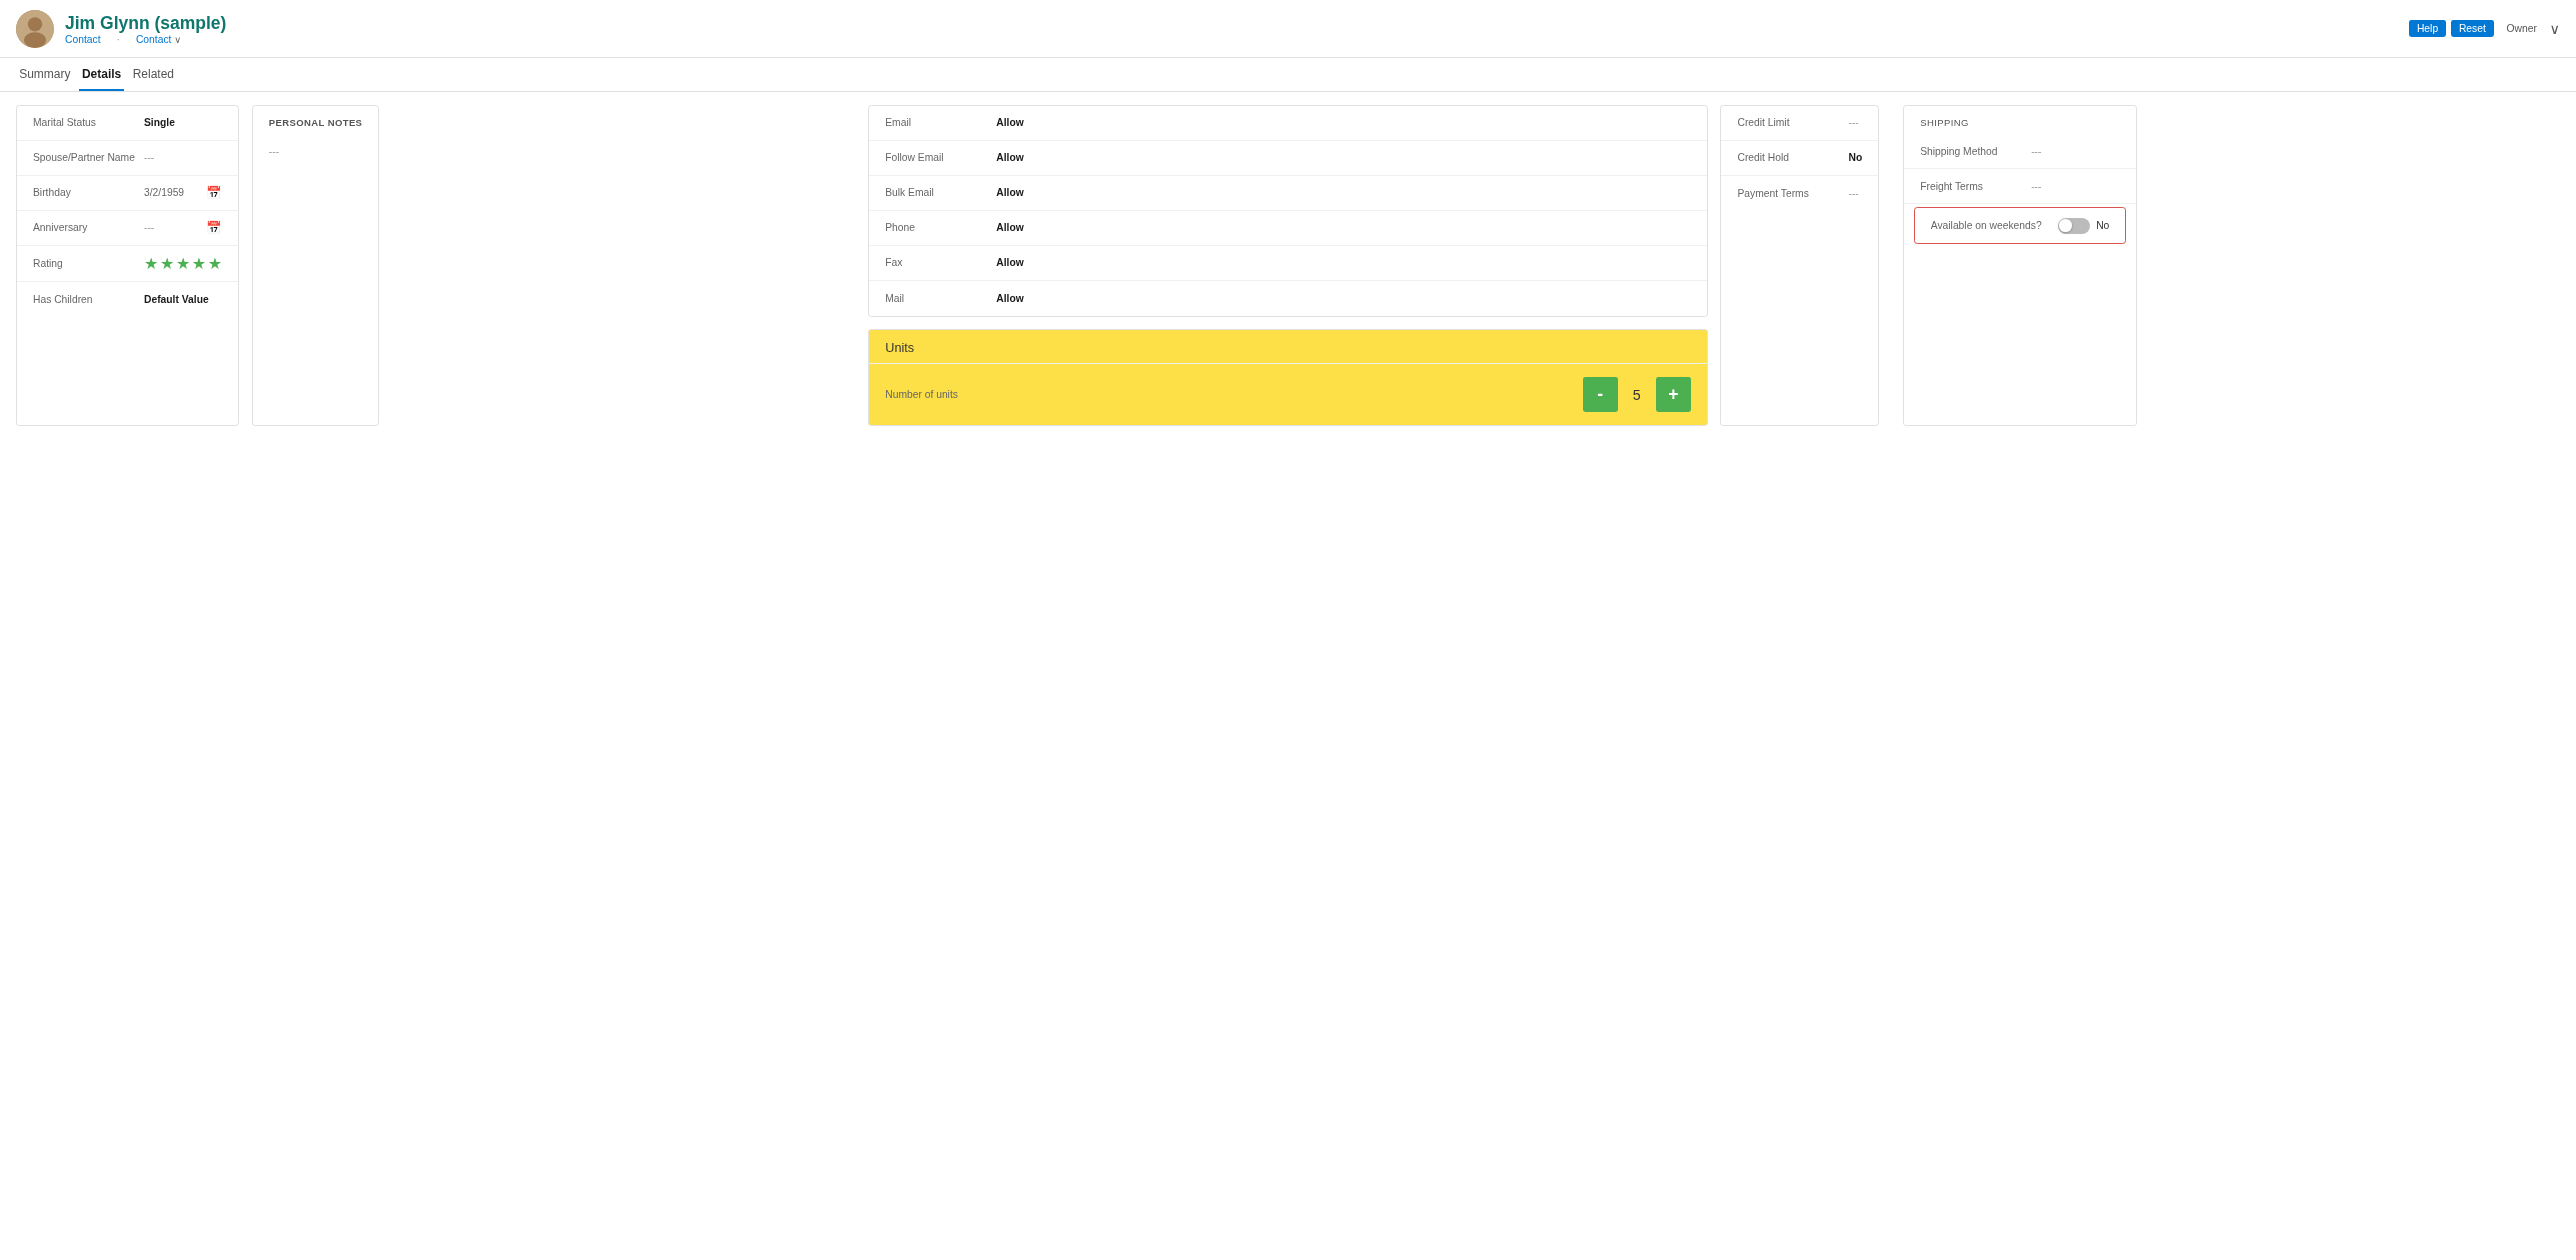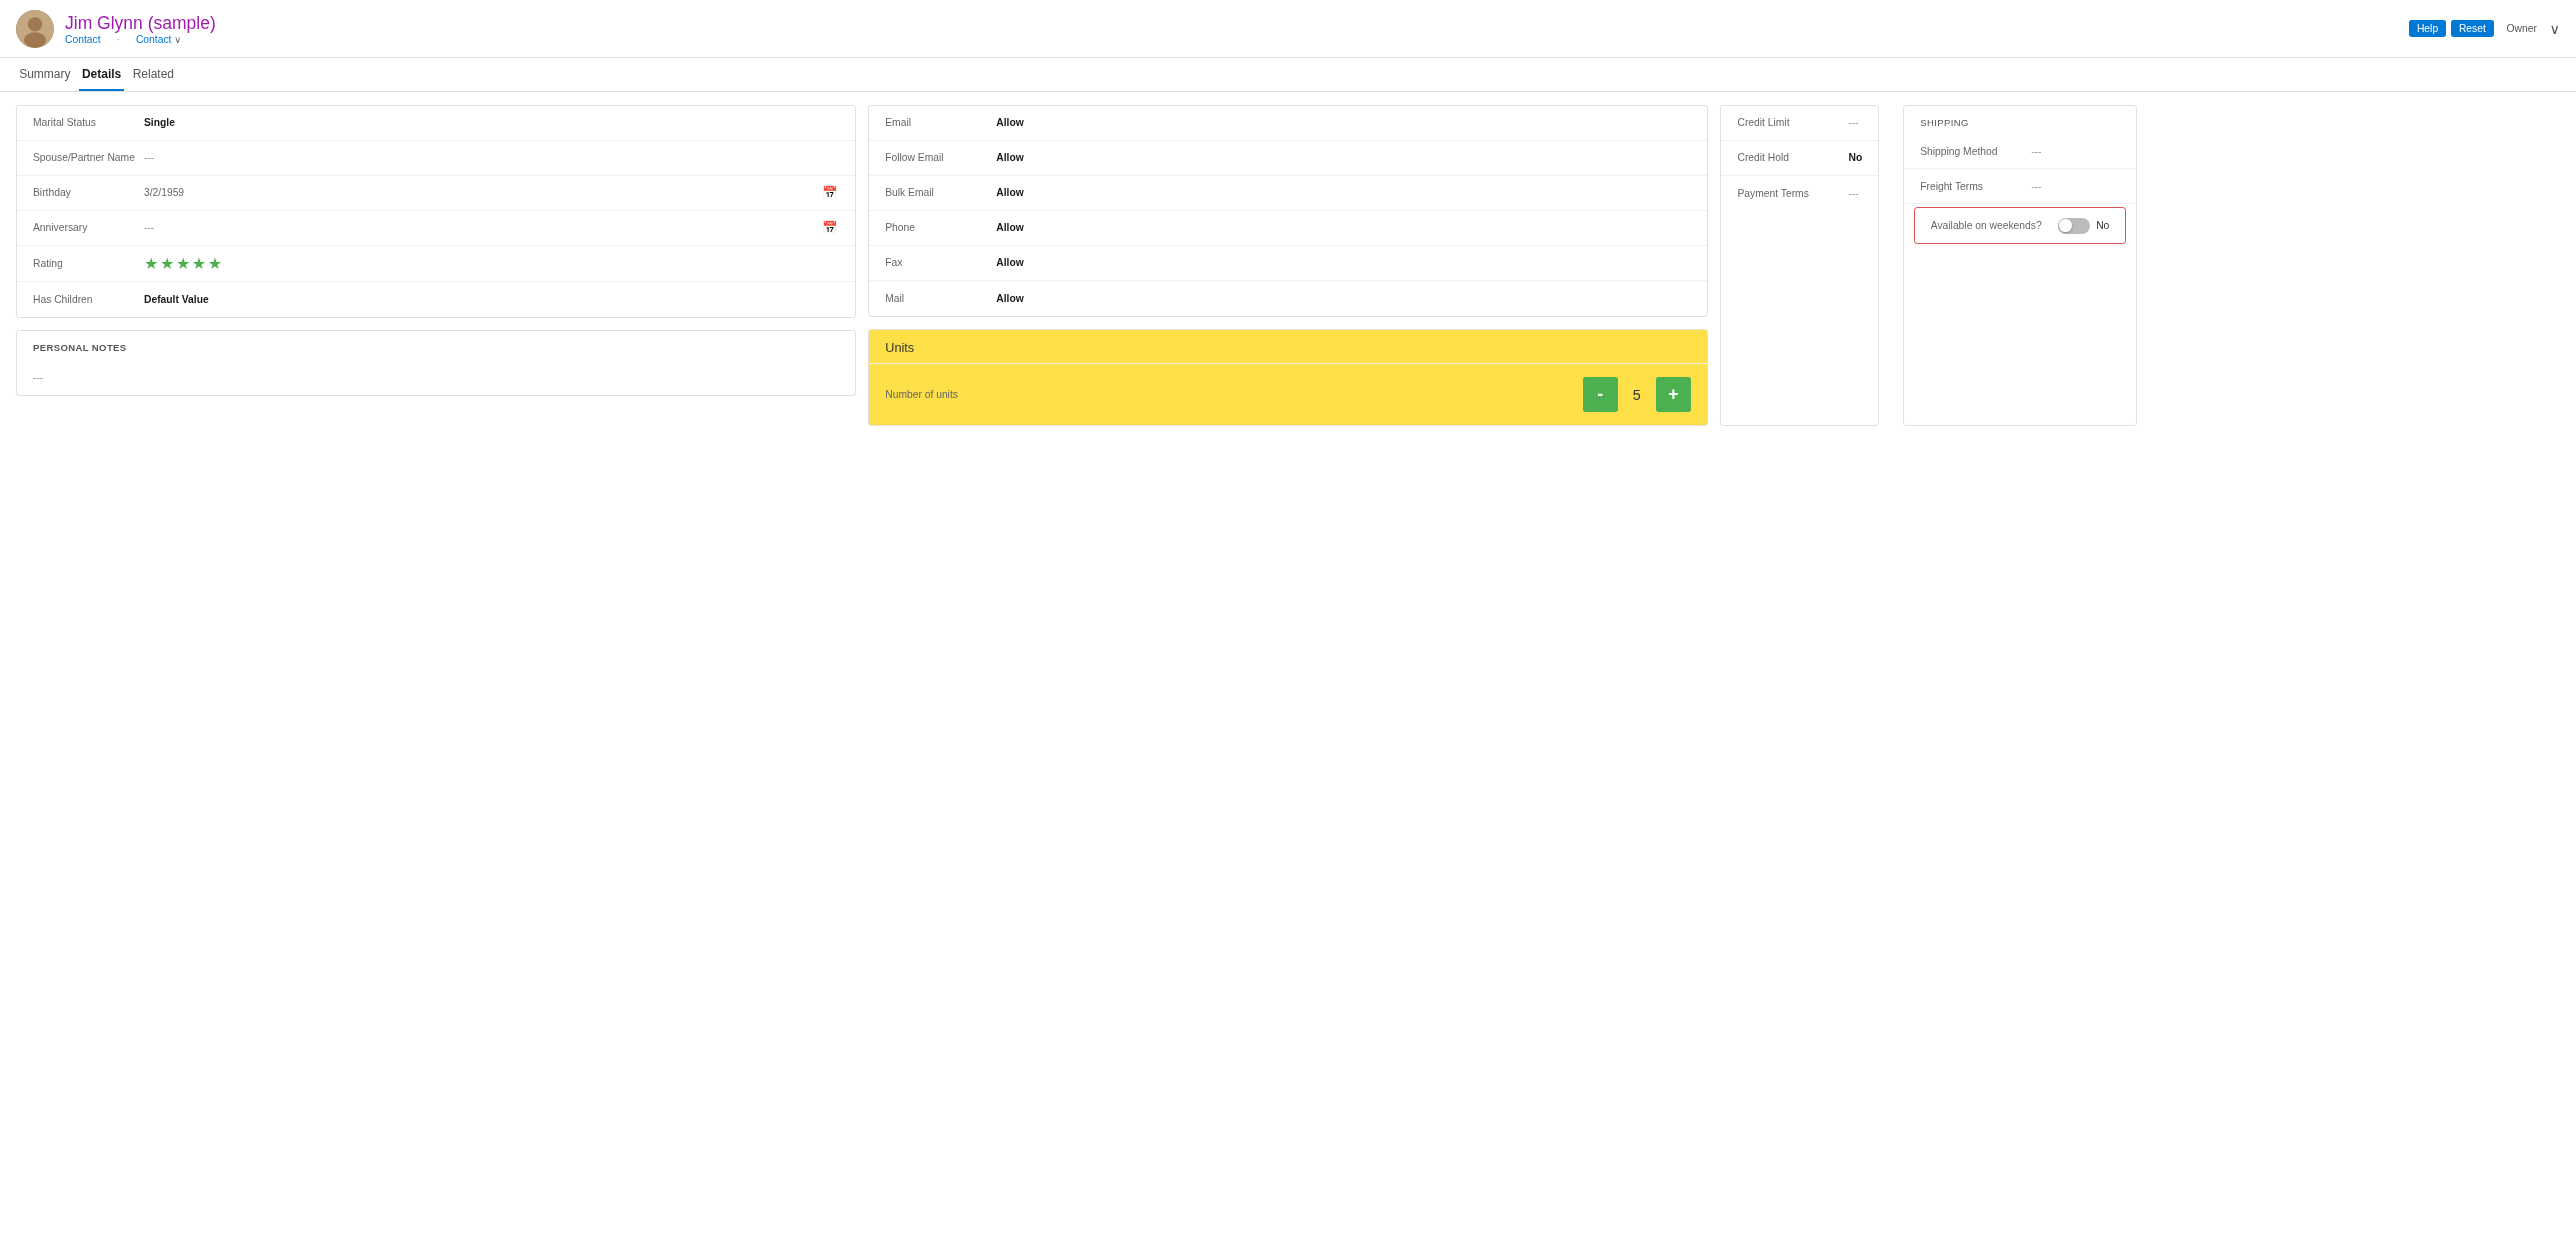--- a/index.html
+++ b/index.html
@@ -32,22 +32,22 @@
       height: 100%;
       background: linear-gradient(135deg, #a0856a 0%, #c4a882 100%);
       display: flex;
       align-items: center;
       justify-content: center;
       color: #fff;
       font-size: 16px;
     }
     .header-info h1 {
       font-size: 17.5px;
-      font-weight: 400;
-      color: #a21caf;
+      font-weight: 700;
+      color: #0f766e;
     }
     .header-info .subtitle {
       font-size: 10.3px;
       color: #666;
       display: flex;
       align-items: center;
       gap: 16px;
     }
     .header-info .subtitle .dot { color: #999; }
     .header-right {
@@ -168,21 +168,21 @@
     
     .cal-icon {
       color: #888;
       font-size: 12.7px;
       margin-left: 6.4px;
     }
 
     
     .left-col {
       display: flex;
-      flex-direction: column;
+      flex-direction: row;
       gap: 12.7px;
     }
 
     
     .units-card {
       border: 0.8px solid #e0e0e0;
       border-radius: 3.2px;
       background: #fde047;
     }
     .units-title {

